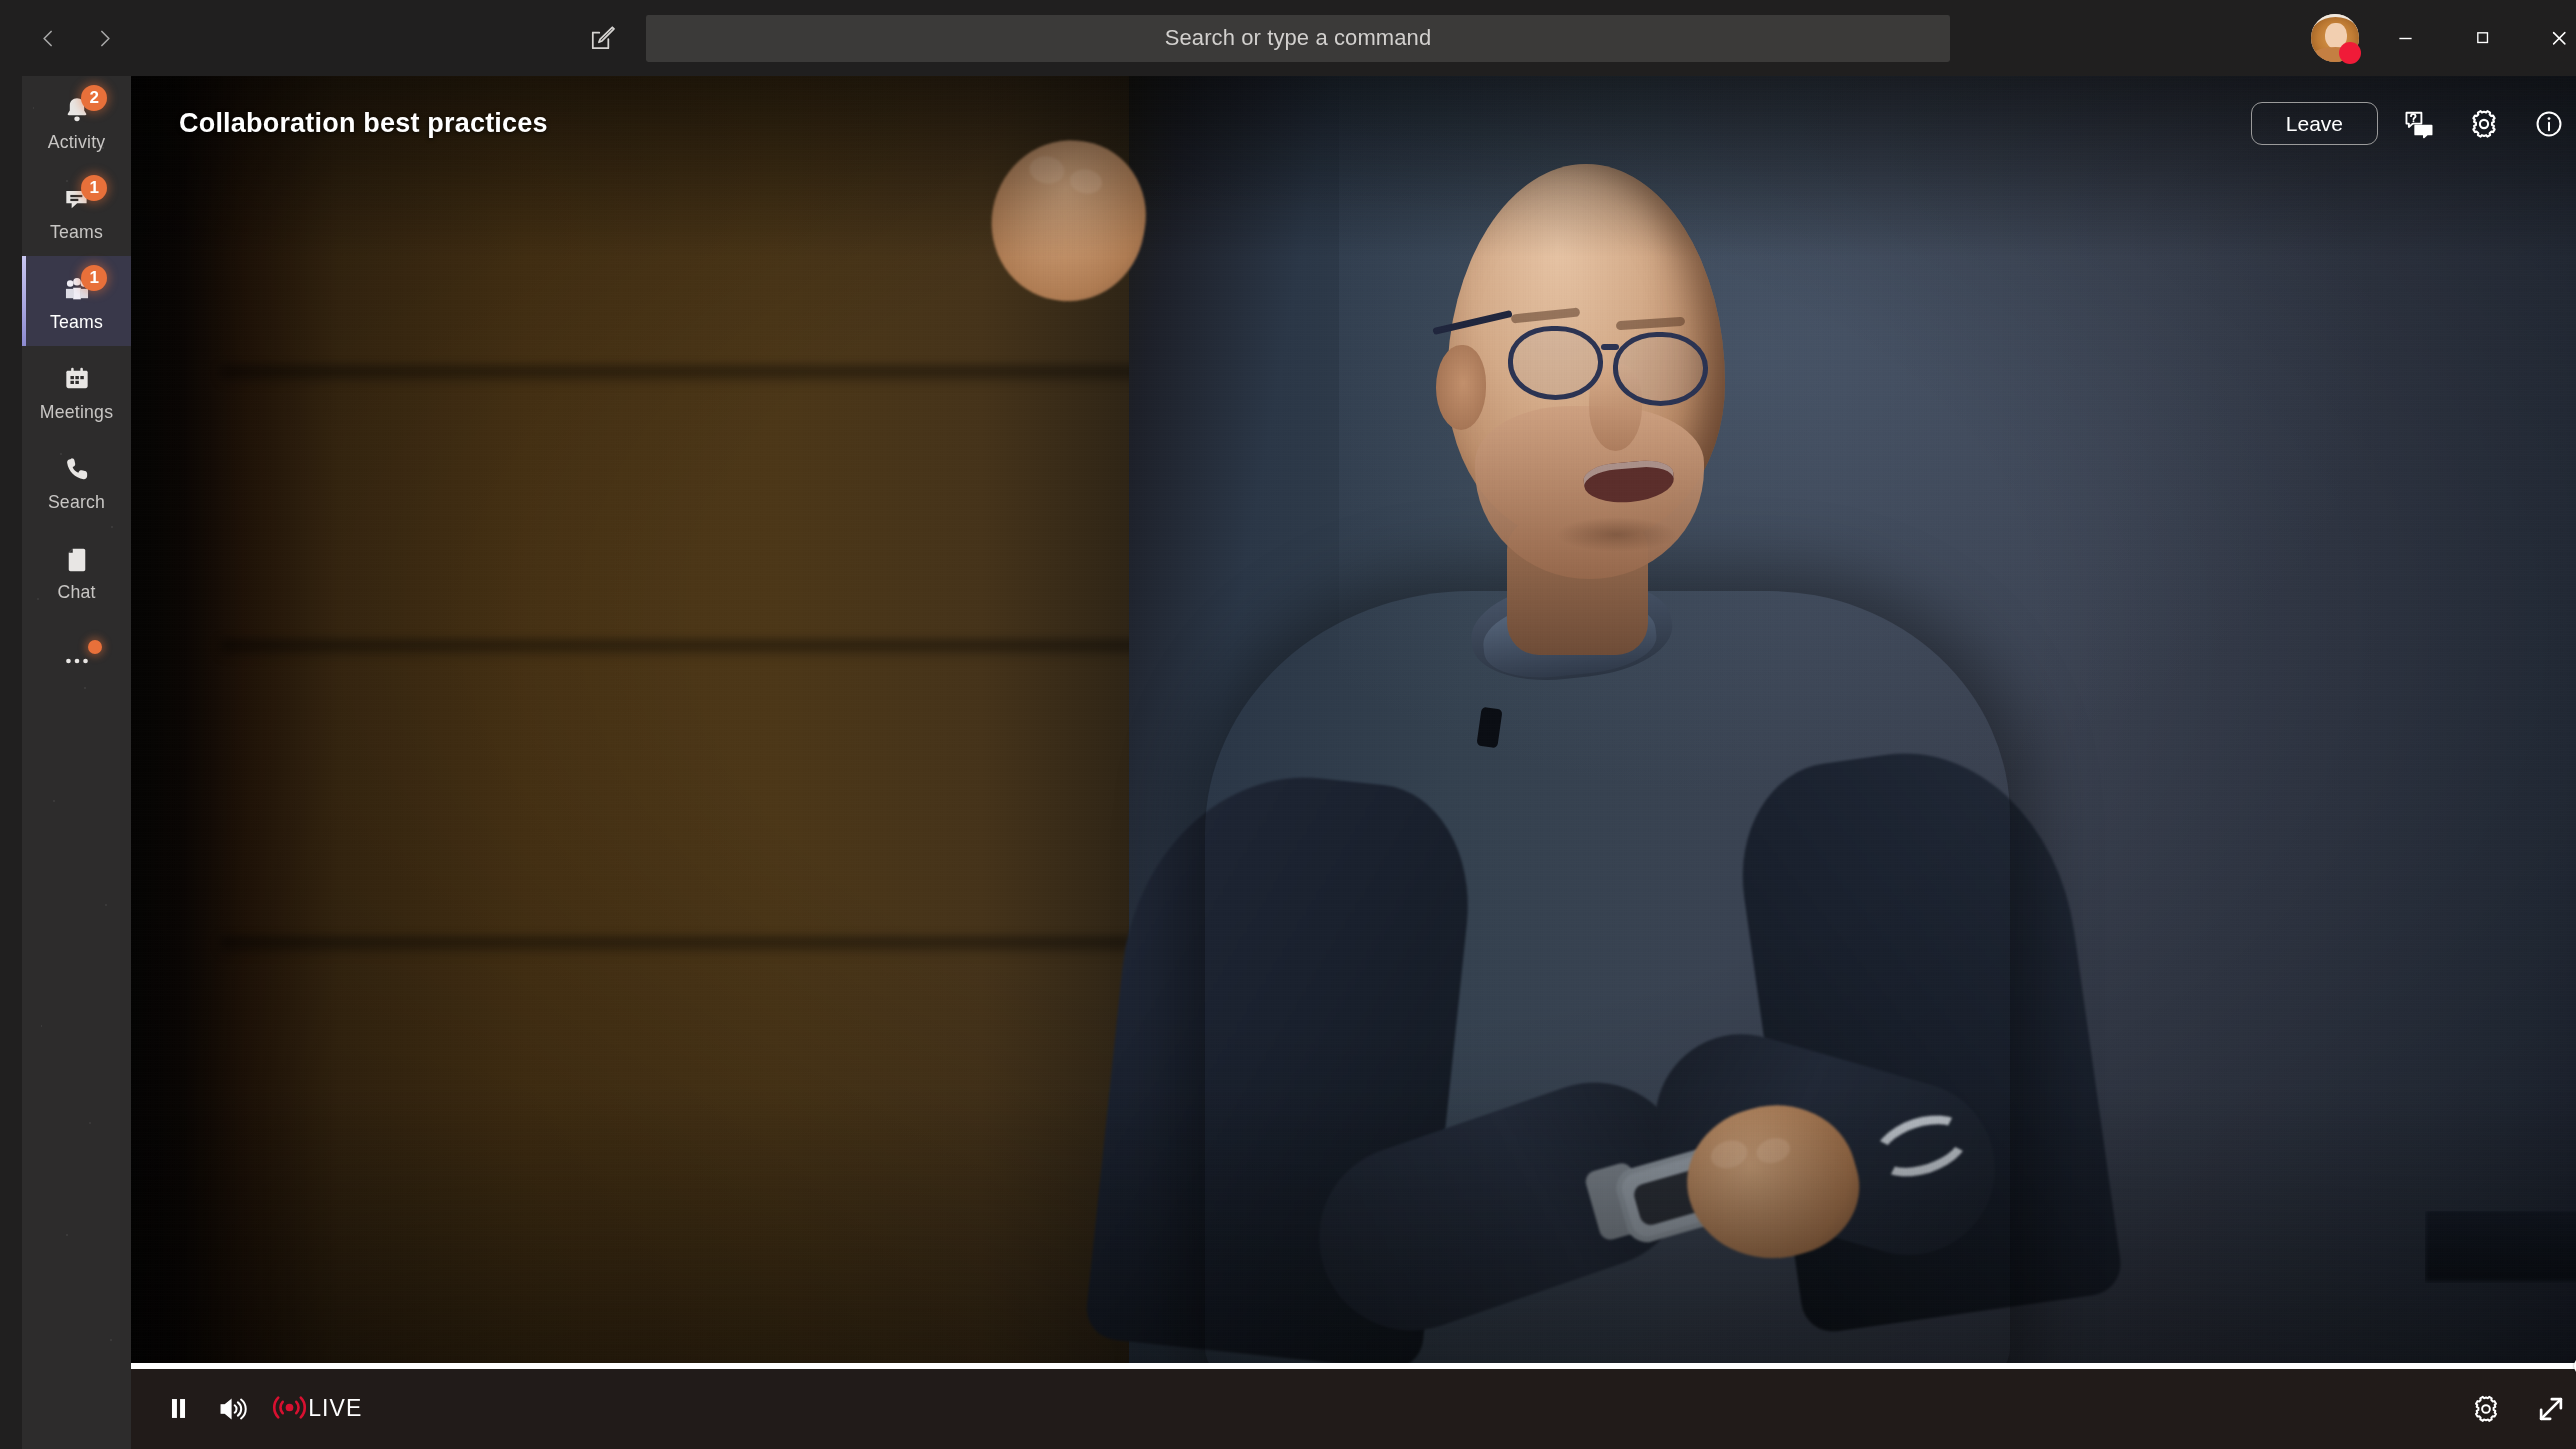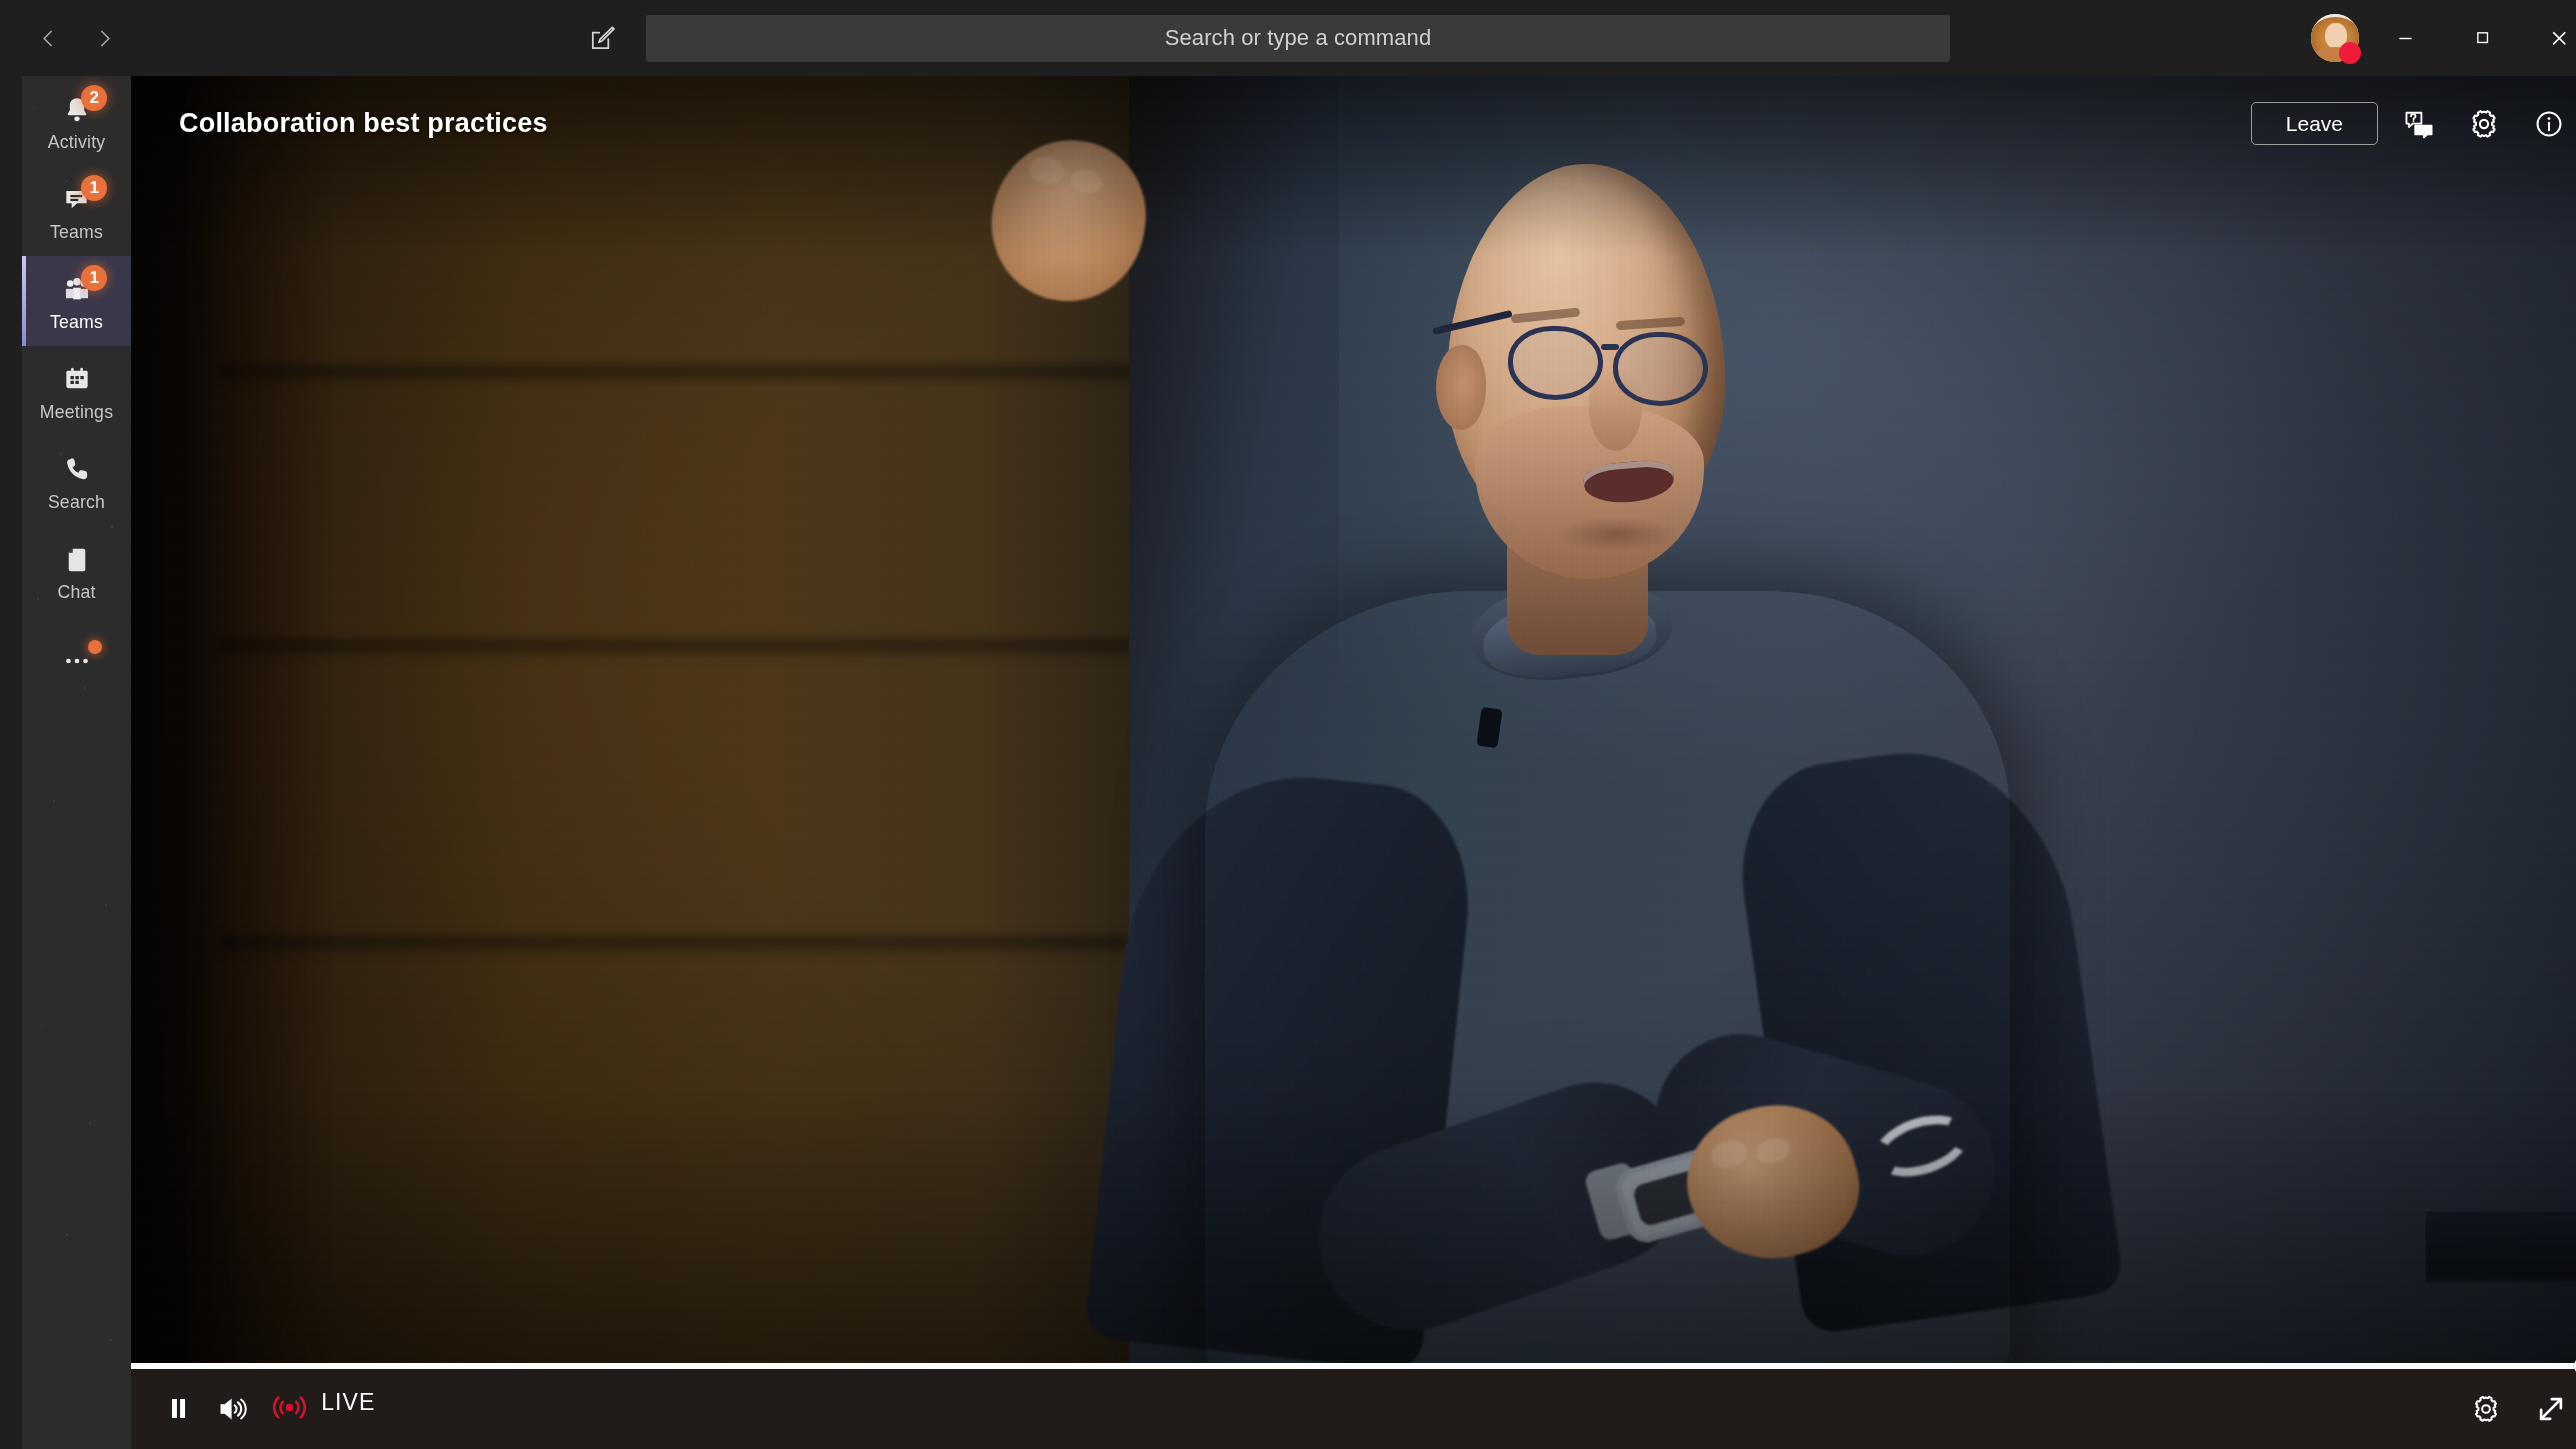--- a/index.html
+++ b/index.html
@@ -329,21 +329,21 @@
   .meeting-title{
     position:absolute; left:48px; top:32px; z-index:12;
     font-size:27px; font-weight:600; color:#ffffff; letter-spacing:0.2px;
     text-shadow:0 0.8px 4px rgba(0,0,0,.7);
   }
   .stage-actions{
     position:absolute; right:26px; top:24px; z-index:12;
     display:flex; align-items:center; gap:17.7px;
   }
   .leave-btn{
-    width:127px; height:43px; border:1.6px solid #9b9b9b; border-radius:5px;
+    width:127px; height:43px; border:1.6px solid #9b9b9b; border-radius:11px;
     background:transparent; color:#ffffff; font-size:21px;
     font-family:"Liberation Sans", sans-serif; cursor:pointer;
     display:flex; align-items:center; justify-content:center;
   }
   .icon-btn{
     width:47px; height:47px; display:flex; align-items:center; justify-content:center;
     cursor:pointer; border-radius:3.2px;
   }
 
   
@@ -367,21 +367,21 @@
   }
   .player-right{
     position:absolute; right:22.5px; top:0; height:81px;
     display:flex; align-items:center; gap:14.5px;
   }
   .pbtn{
     width:50px; height:50px; display:flex; align-items:center; justify-content:center;
     cursor:pointer; border-radius:3.2px;
   }
   .live-group{
-    display:flex; align-items:flex-start; gap:13px; margin-left:11.3px; cursor:pointer;
+    display:flex; align-items:center; margin-left:11.3px; cursor:pointer;
   }
   .live-text{ color:#ffffff; font-size:23px; letter-spacing:1.1px; }
 </style>
 </head>
 <body>
 
 <div id="app">
 
   <div class="titlebar">
 

